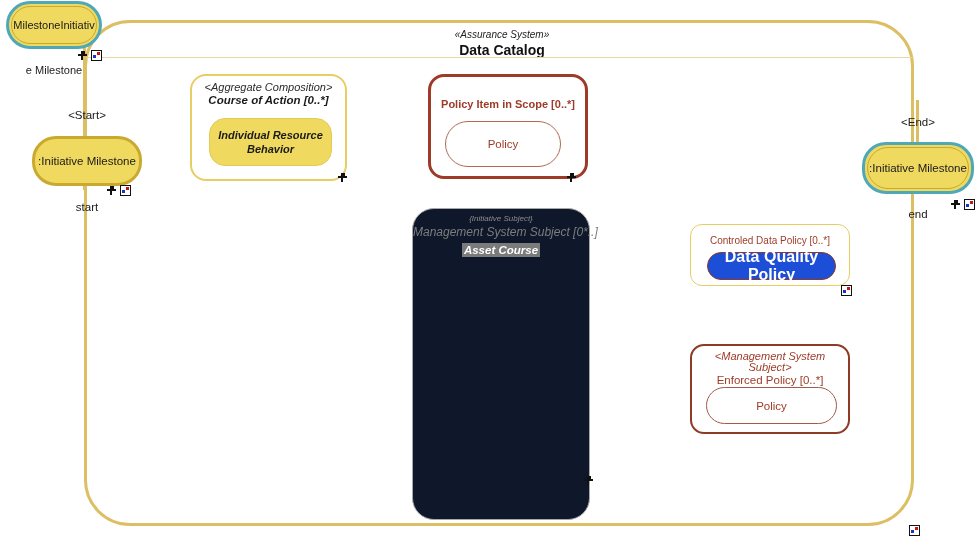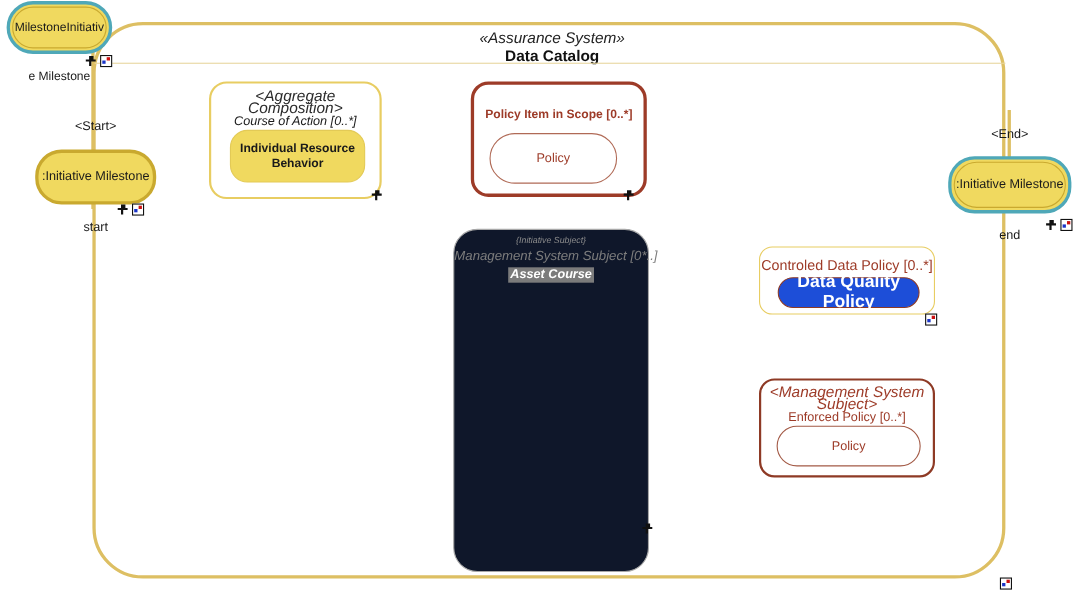--- a/index.html
+++ b/index.html
@@ -36,21 +36,21 @@
   #system-frame-title {
     position: absolute;
     left: 0;
     top: 5px;
     width: 830px;
     text-align: center;
     pointer-events: none;
   }
   #system-frame-title .stereotype {
     display: block;
-    font-size: 14px;
+    font-size: 10px;
     font-style: italic;
     color: #222222;
     line-height: 13px;
   }
   #system-frame-title .name {
     display: block;
     font-size: 14px;
     font-weight: bold;
     color: #111111;
     line-height: 18px;
@@ -143,21 +143,21 @@
     background: #ffffff;
     display: block;
   }
   .part-header {
     text-align: center;
     padding-top: 6px;
     pointer-events: none;
   }
   .part-header .stereo {
     display: block;
-    font-size: 14px;
+    font-size: 11px;
     line-height: 11px;
   }
   .part-header .pname {
     display: block;
     line-height: 15px;
   }
 
   
   #part-course-of-action {
     left: 190px;
@@ -165,35 +165,36 @@
     width: 157px;
     height: 107px;
     border: 2px solid #e8cd62;
     border-radius: 16px;
   }
   #part-course-of-action .part-header .stereo { color: #2b2b2b; font-style: italic; }
   #part-course-of-action .part-header .pname {
     color: #1a1a1a;
     font-size: 11.5px;
     font-style: italic;
-    font-weight: normal;
+    font-weight: bold;
   }
   #block-individual-resource-behavior {
     left: 17px;
     top: 42px;
     width: 123px;
     height: 48px;
     background: #f0d95f;
     border: 1px solid #e3ca56;
     border-radius: 16px;
     display: flex;
     align-items: center;
     justify-content: center;
     text-align: center;
     font-size: 11px;
+    font-style: italic;
     font-weight: bold;
     color: #1a1a1a;
     line-height: 14px;
     box-sizing: border-box;
   }
 
   
   #part-policy-item-in-scope {
     left: 428px;
     top: 74px;
@@ -263,21 +264,21 @@
     left: 690px;
     top: 224px;
     width: 160px;
     height: 62px;
     border: 1.5px solid #e8cd62;
     border-radius: 12px;
   }
   #part-controled-data-policy .part-header { padding-top: 8px; }
   #part-controled-data-policy .part-header .pname {
     color: #9d3b28;
-    font-size: 13px;
+    font-size: 10px;
   }
   #block-data-quality-policy {
     left: 16px;
     top: 27px;
     width: 129px;
     height: 28px;
     background: #1d4ed8;
     border: 1px solid #8e3a25;
     border-radius: 14px;
     display: flex;

